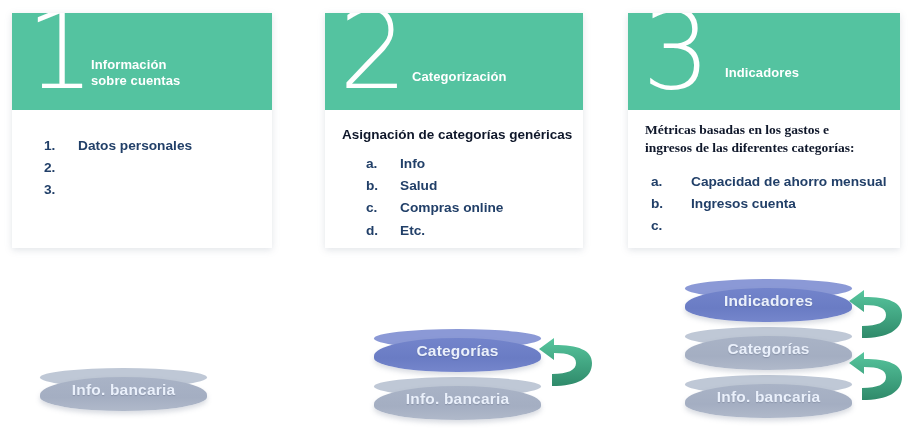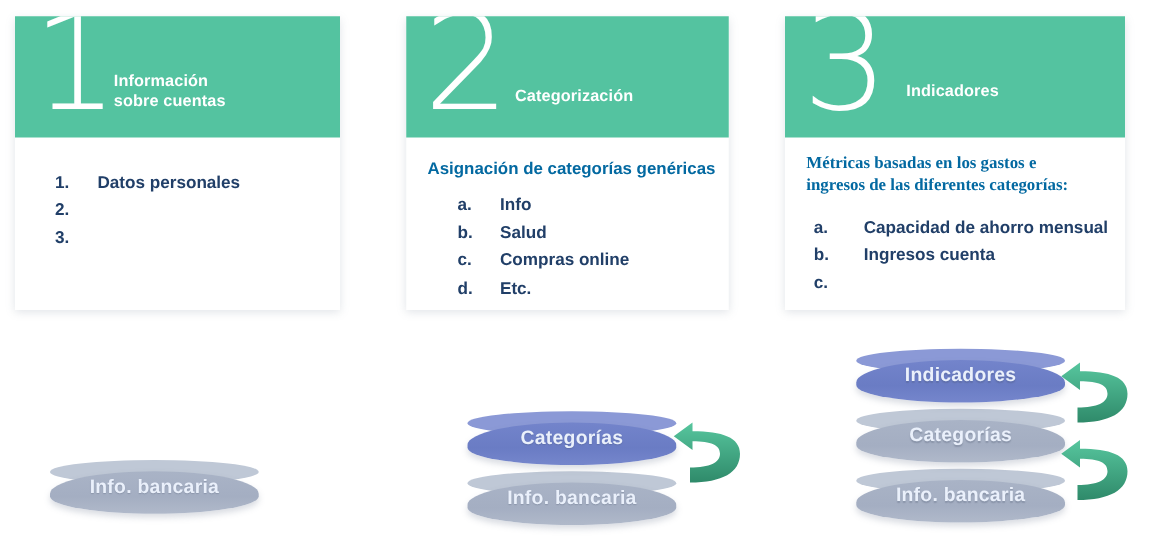--- a/index.html
+++ b/index.html
@@ -46,21 +46,21 @@
   }
   .card-body{
     padding:0;
     color:#213f68;
   }
   .intro{
     position:absolute;
     font-size:13.5px;
     font-weight:bold;
     line-height:1.35;
-    color:#0369a1;
+    color:#0f172a;
   }
   ul.olist{
     list-style:none;
     margin:0;padding:0;
     position:absolute;
     font-size:13.7px;
     font-weight:bold;
     color:#213f68;
     line-height:1.62;
   }

